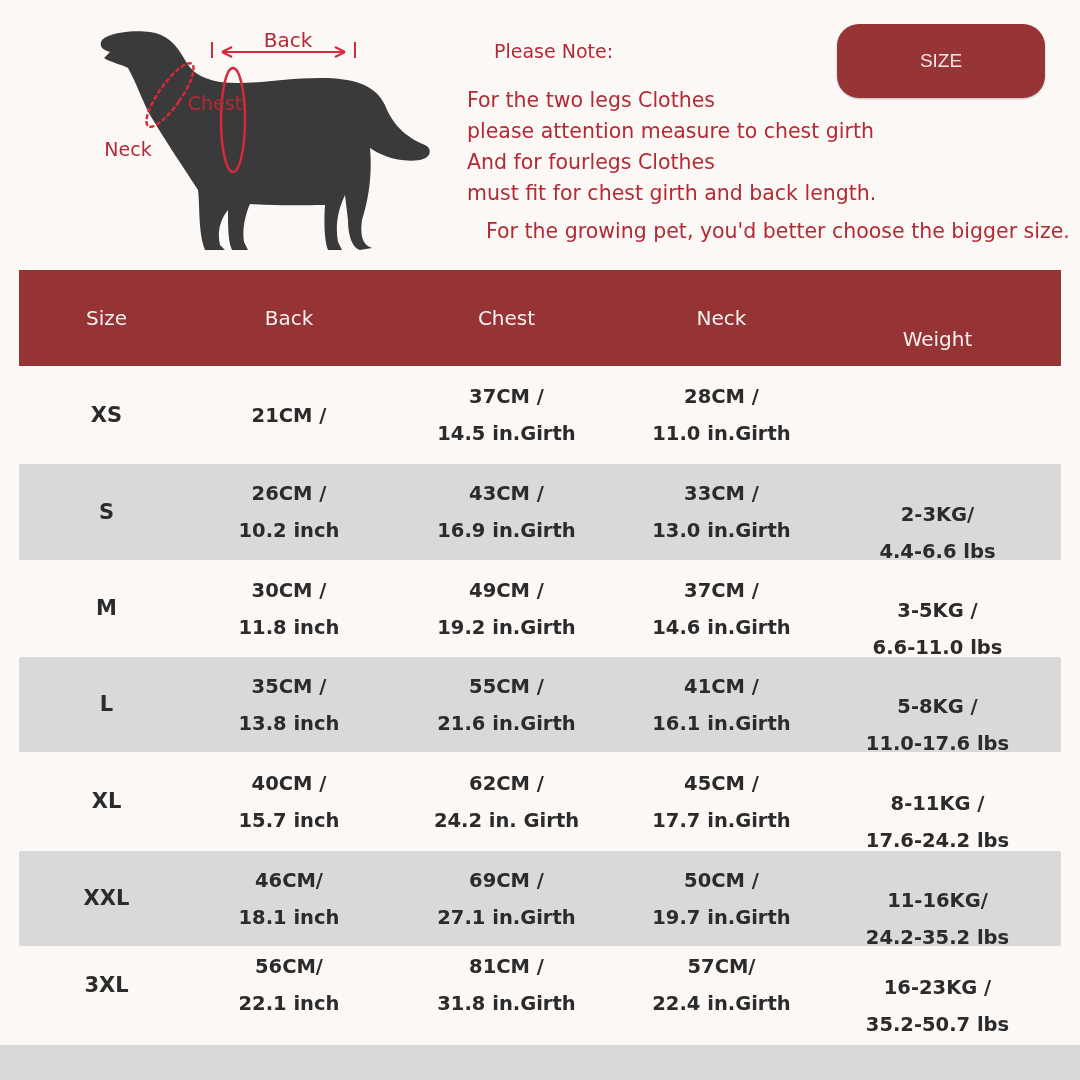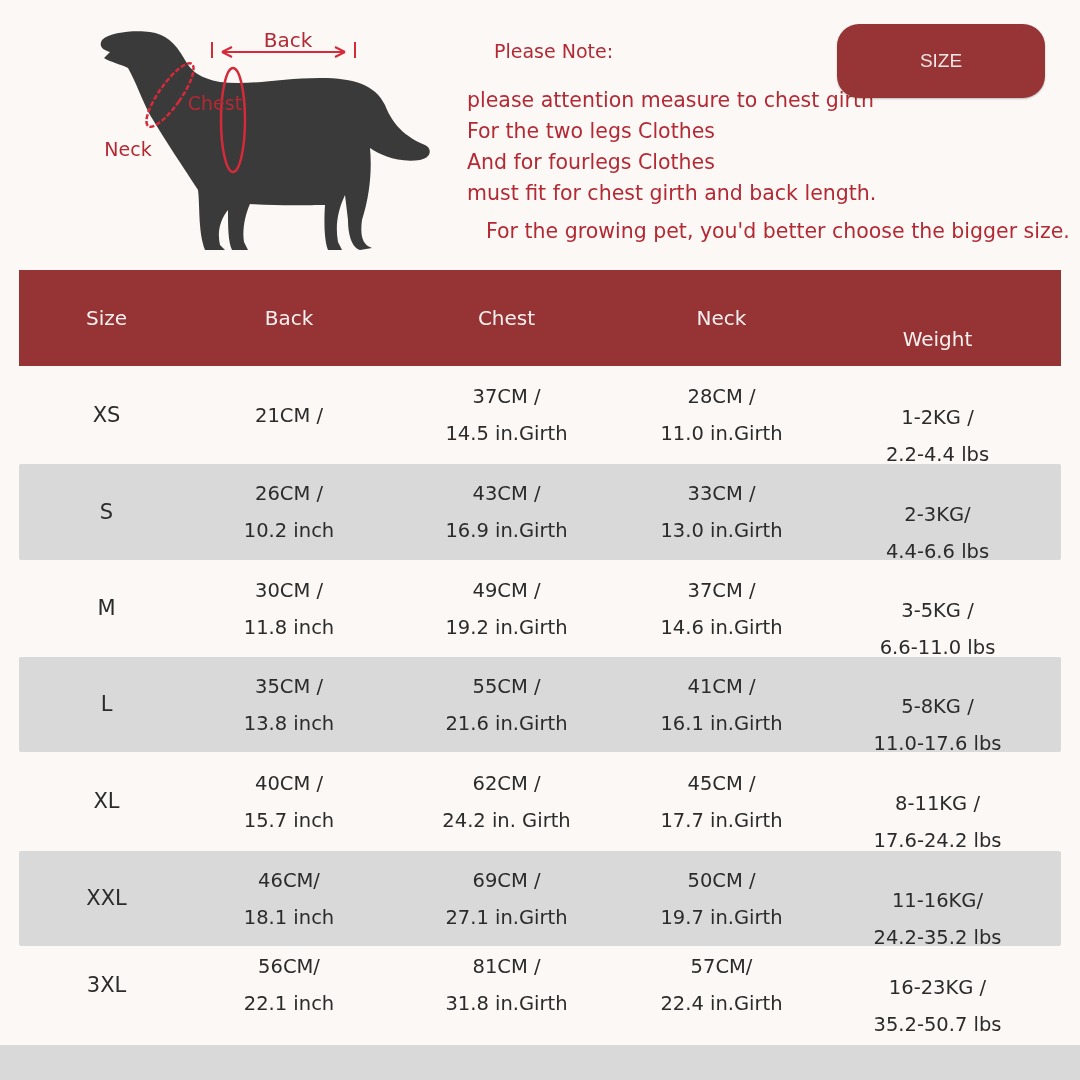--- a/index.html
+++ b/index.html
@@ -78,20 +78,21 @@
       align-items: center;
     }
     .th {
       color: #f8f0f0;
       font-size: 20px;
       text-align: center;
     }
     .row {
       display: flex;
       align-items: center;
+      font-weight: bold;
     }
     .row.shaded { background: #d9d9d9; border-radius: 2px; }
     .c0 { width: 175px; }
     .c1 { width: 190px; }
     .c2 { width: 245px; }
     .c3 { width: 185px; }
     .c4 { width: 247px; margin-top: 41px; }
     .cell {
       text-align: center;
       color: #2b2b2b;
@@ -122,22 +123,22 @@
     <text x="208" y="27" text-anchor="middle" fill="#b32a35" font-size="20" font-family="DejaVu Sans, sans-serif">Back</text>
     <ellipse cx="90" cy="75" rx="11" ry="38" transform="rotate(35 90 75)" fill="none" stroke="#d42a3a" stroke-width="2.5" stroke-dasharray="5,2"></ellipse>
     <ellipse cx="153" cy="100" rx="12" ry="52" fill="none" stroke="#d42a3a" stroke-width="2.5"></ellipse>
     <text x="135" y="90" text-anchor="middle" fill="#b32a35" font-size="19" font-family="DejaVu Sans, sans-serif">Chest</text>
     <text x="48" y="136" text-anchor="middle" fill="#b32a35" font-size="19" font-family="DejaVu Sans, sans-serif">Neck</text>
   </svg>
 </div>
 
 <div class="note-title">Please Note:</div>
 <div class="note-lines">
+  <div>For the two legs Clothes</div>
   <div>please attention measure to chest girth</div>
-  <div>For the two legs Clothes</div>
   <div>And for fourlegs Clothes</div>
   <div>must fit for chest girth and back length.</div>
 </div>
 <div class="note-footer">For the growing pet, you'd better choose the bigger size.</div>
 
 <button class="size-pill">SIZE</button>
 
 <div class="table">
   <div class="thead">
     <div class="th c0">Size</div>
@@ -153,24 +154,20 @@
         <div>21CM /</div>
       </div>
     <div class="cell c2">
         <div>37CM /</div>
         <div>14.5 in.Girth</div>
       </div>
     <div class="cell c3">
         <div>28CM /</div>
         <div>11.0 in.Girth</div>
       </div>
-    <div class="cell c4">
-        <div>1-2KG /</div>
-        <div>2.2-4.4 lbs</div>
-      </div>
   </div>
 
   <div class="row shaded" style="height:96px">
     <div class="cell size c0">S</div>
     <div class="cell c1">
         <div>26CM /</div>
         <div>10.2 inch</div>
       </div>
     <div class="cell c2">
         <div>43CM /</div>

